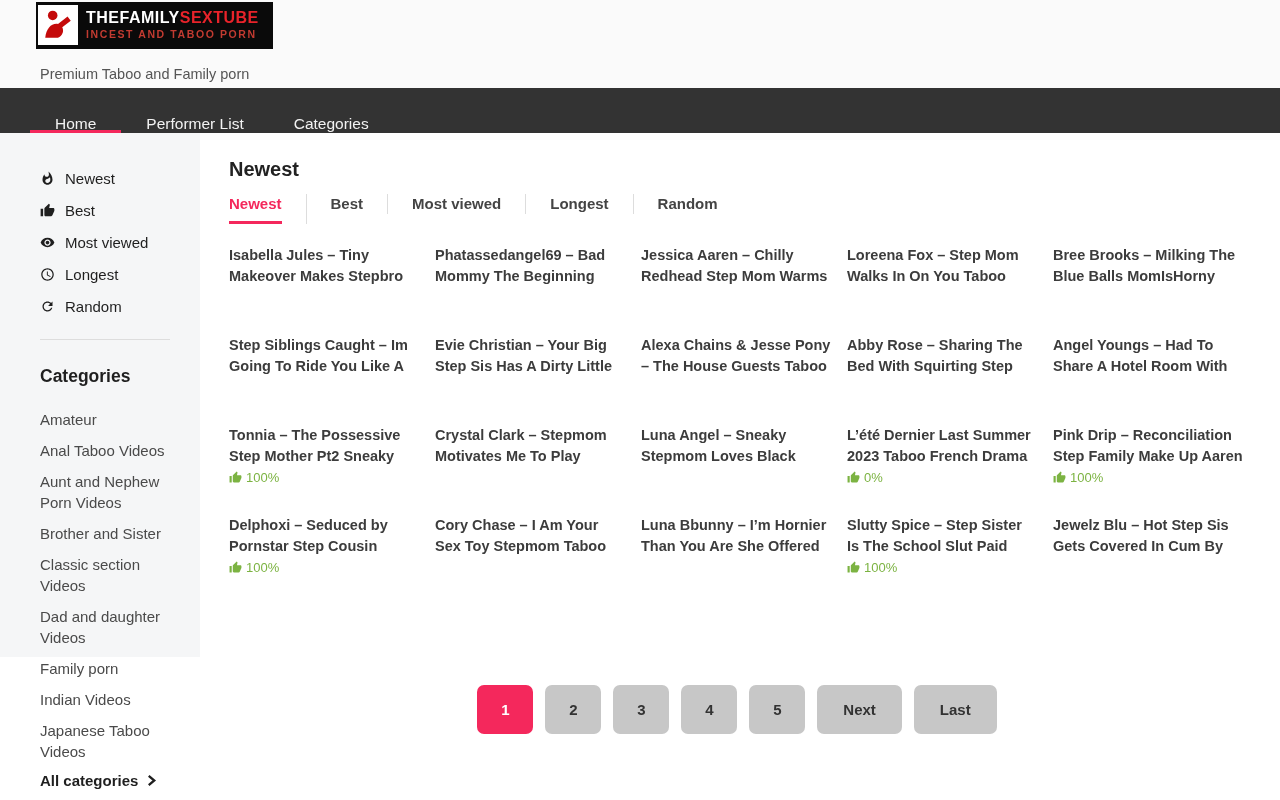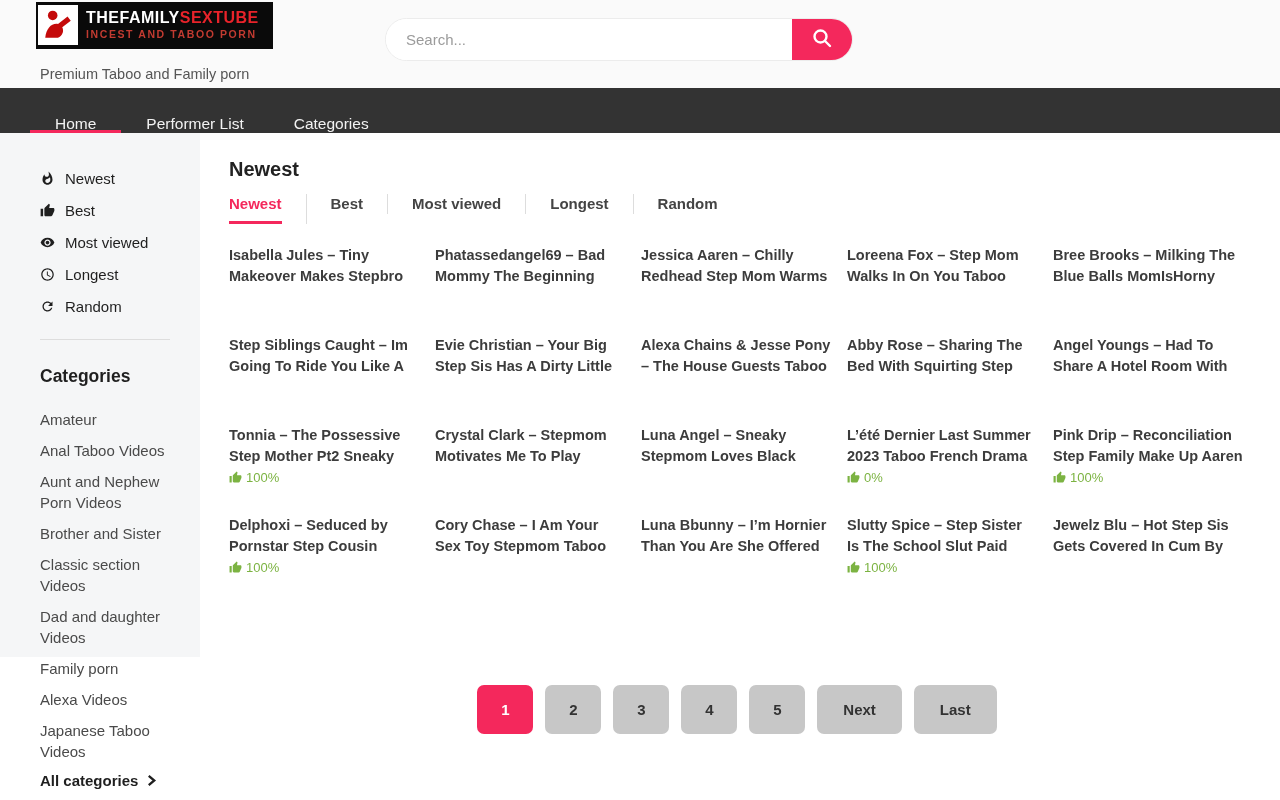--- a/index.html
+++ b/index.html
@@ -90,31 +90,20 @@
         <path d="M4 28c1-9 6-14 12-13l9-7 3 4-8 6c2 4 0 8-4 10z" fill="#c40a0a"></path>
       </svg>
     </span>
     <span class="logo-text-block">
       <span class="logo-line1"><span>THEFAMILY</span><span class="red">SEXTUBE</span></span>
       <span class="logo-line2">INCEST AND TABOO PORN</span>
     </span>
   </div>
   <div class="tagline">Premium Taboo and Family porn</div>
 
-  <div class="search-wrap">
-    <input class="search-input" type="text" placeholder="Search..." style="">
-    <button class="search-btn">
-      <span>
-        <svg width="22" height="22" viewBox="0 0 22 22">
-          <circle cx="9.5" cy="9.5" r="6" fill="none" stroke="#fff" stroke-width="2.4"></circle>
-          <line x1="14" y1="14" x2="19" y2="19" stroke="#fff" stroke-width="2.4" stroke-linecap="round"></line>
-        </svg>
-      </span>
-    </button>
-  </div>
 </header>
 
 <nav class="main-nav">
   <div class="nav-item active">
     <span>Home</span>
   </div>
   <div class="nav-item">
     <span>Performer List</span>
   </div>
   <div class="nav-item">
@@ -162,21 +151,21 @@
 
     <div class="cats-title">Categories</div>
     <ul class="cat-list">
       <li class="cat-item">Amateur</li>
       <li class="cat-item">Anal Taboo Videos</li>
       <li class="cat-item">Aunt and Nephew Porn Videos</li>
       <li class="cat-item">Brother and Sister</li>
       <li class="cat-item">Classic section Videos</li>
       <li class="cat-item">Dad and daughter Videos</li>
       <li class="cat-item">Family porn</li>
-      <li class="cat-item">Alexa Videos</li>
+      <li class="cat-item">Indian Videos</li>
       <li class="cat-item">Japanese Taboo Videos</li>
     </ul>
     <div class="all-cats">
       <span>All categories</span>
       <svg viewBox="0 0 12 12">
           <polyline points="3,1 9,6 3,11"></polyline>
         </svg>
     </div>
   </aside>
 

